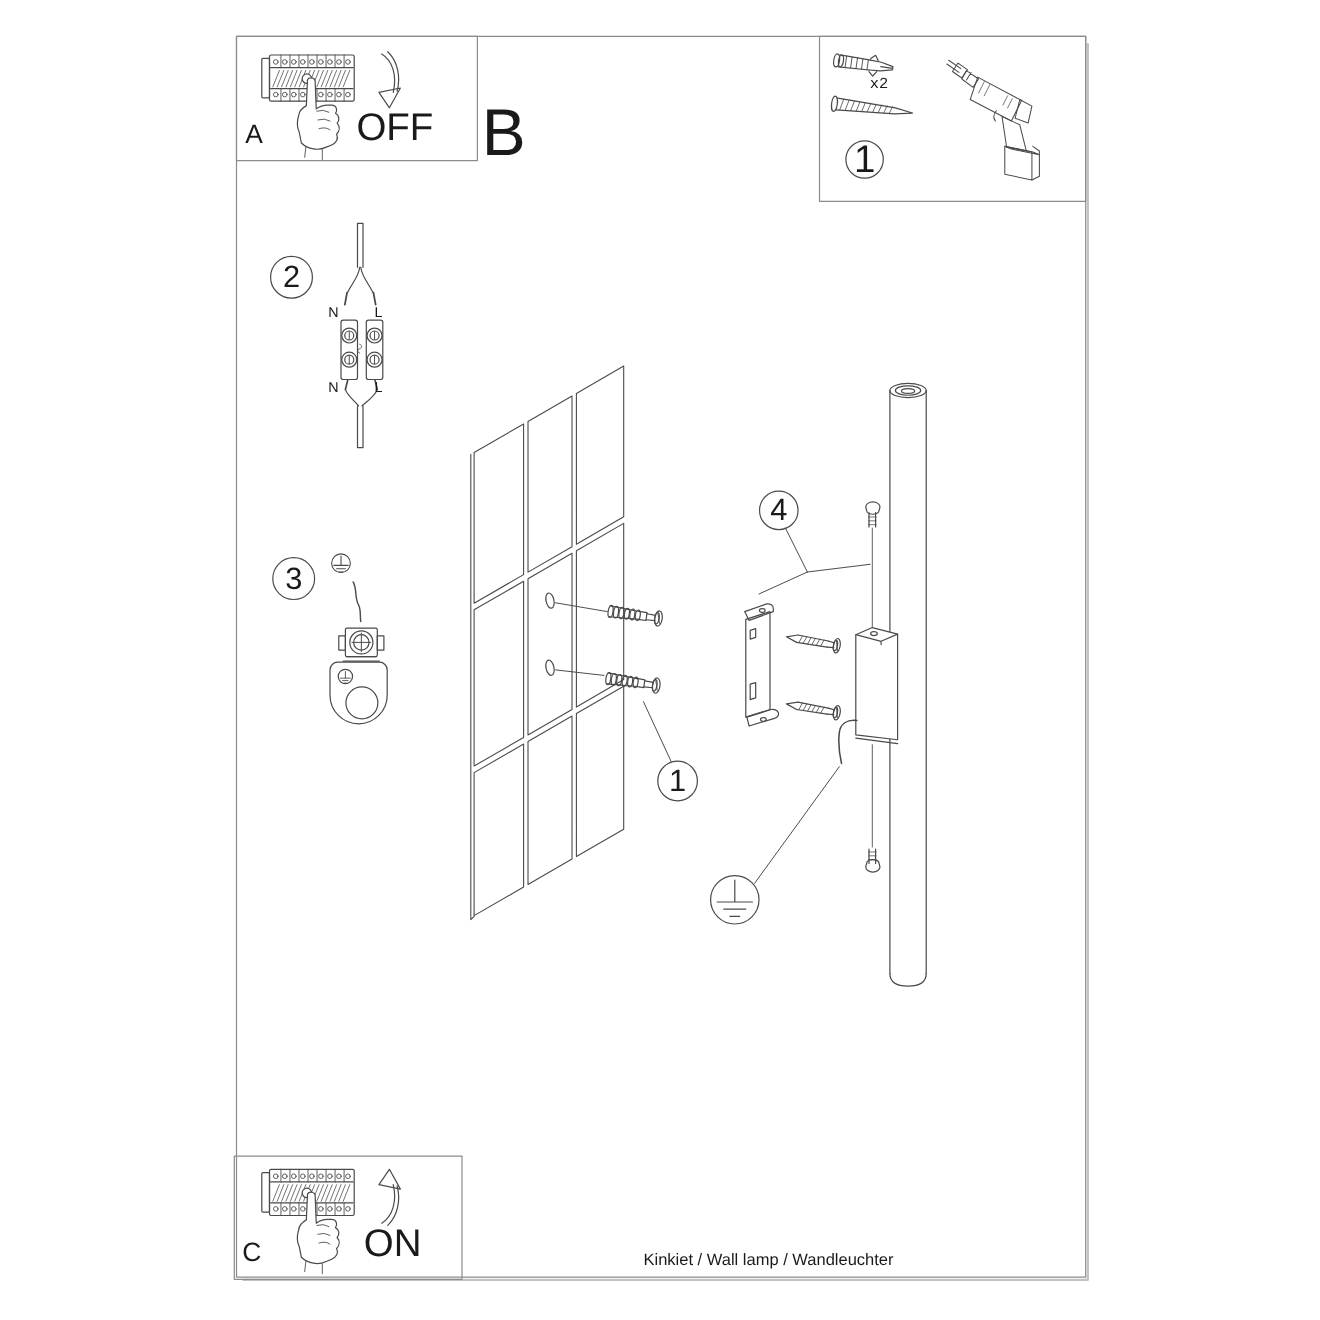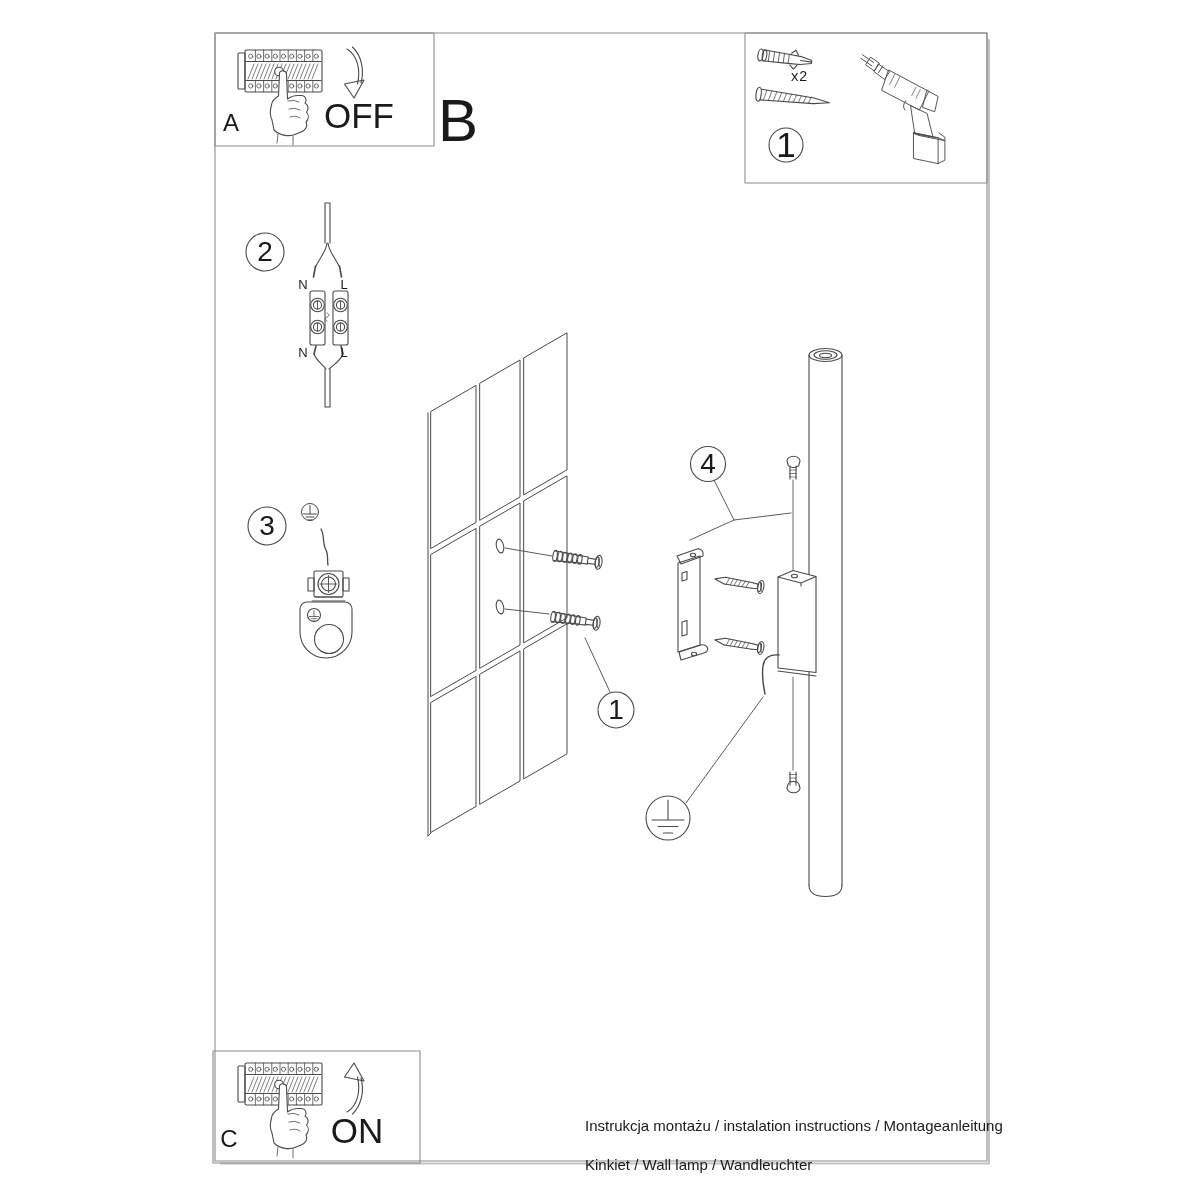--- a/index.html
+++ b/index.html
@@ -294,16 +294,15 @@
 <div class="txt f13" style="left:303px;top:352px;">N</div>
 <div class="txt f13" style="left:344px;top:352px;">L</div>
 
 <div class="txt f28" style="left:267px;top:526px;">3</div>
 <div class="txt f28" style="left:708px;top:464px;">4</div>
 <div class="txt f28" style="left:616px;top:710px;">1</div>
 
 <div class="txt f24" style="left:229px;top:1139px;">C</div>
 <div class="txt f26" style="left:357px;top:1131px;">ON</div>
 
-<div class="txt-left f15" style="left:585px;top:1117px;">Instrukcja montażu / instalation instructions / Montageanleitung</div>
-<div class="txt-left f15" style="left:585px;top:1137px;margin-top:19px;">Kinkiet / Wall lamp / Wandleuchter</div>
+<div class="txt-left f15" style="left:585px;top:1137px;">Kinkiet / Wall lamp / Wandleuchter</div>
 
 </div>
 
 </body></html>

